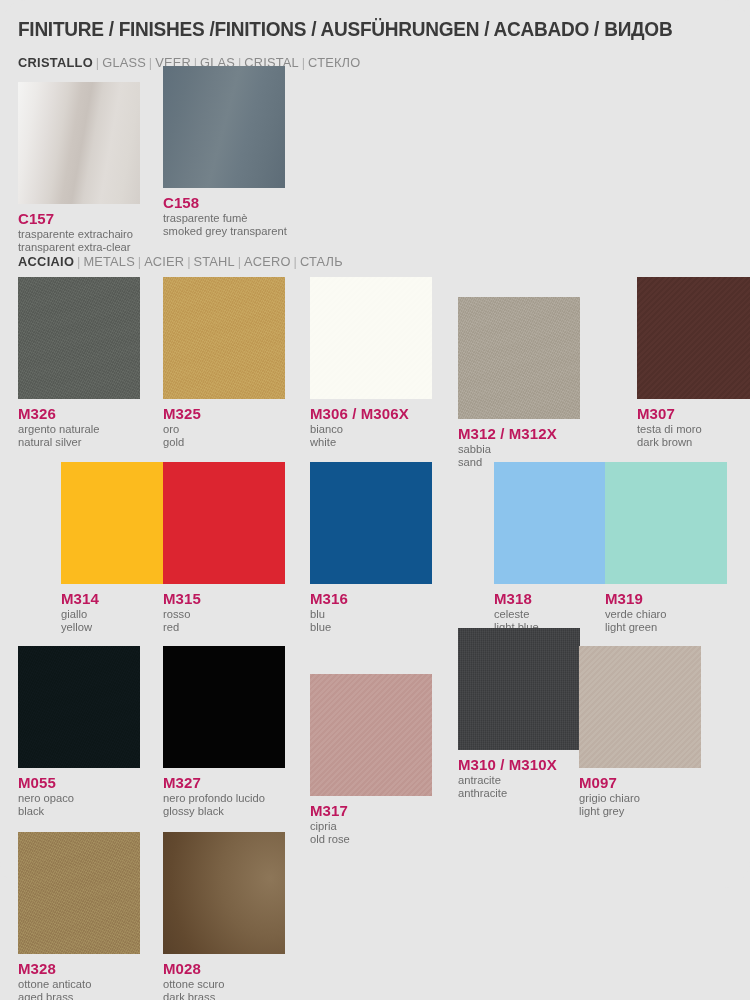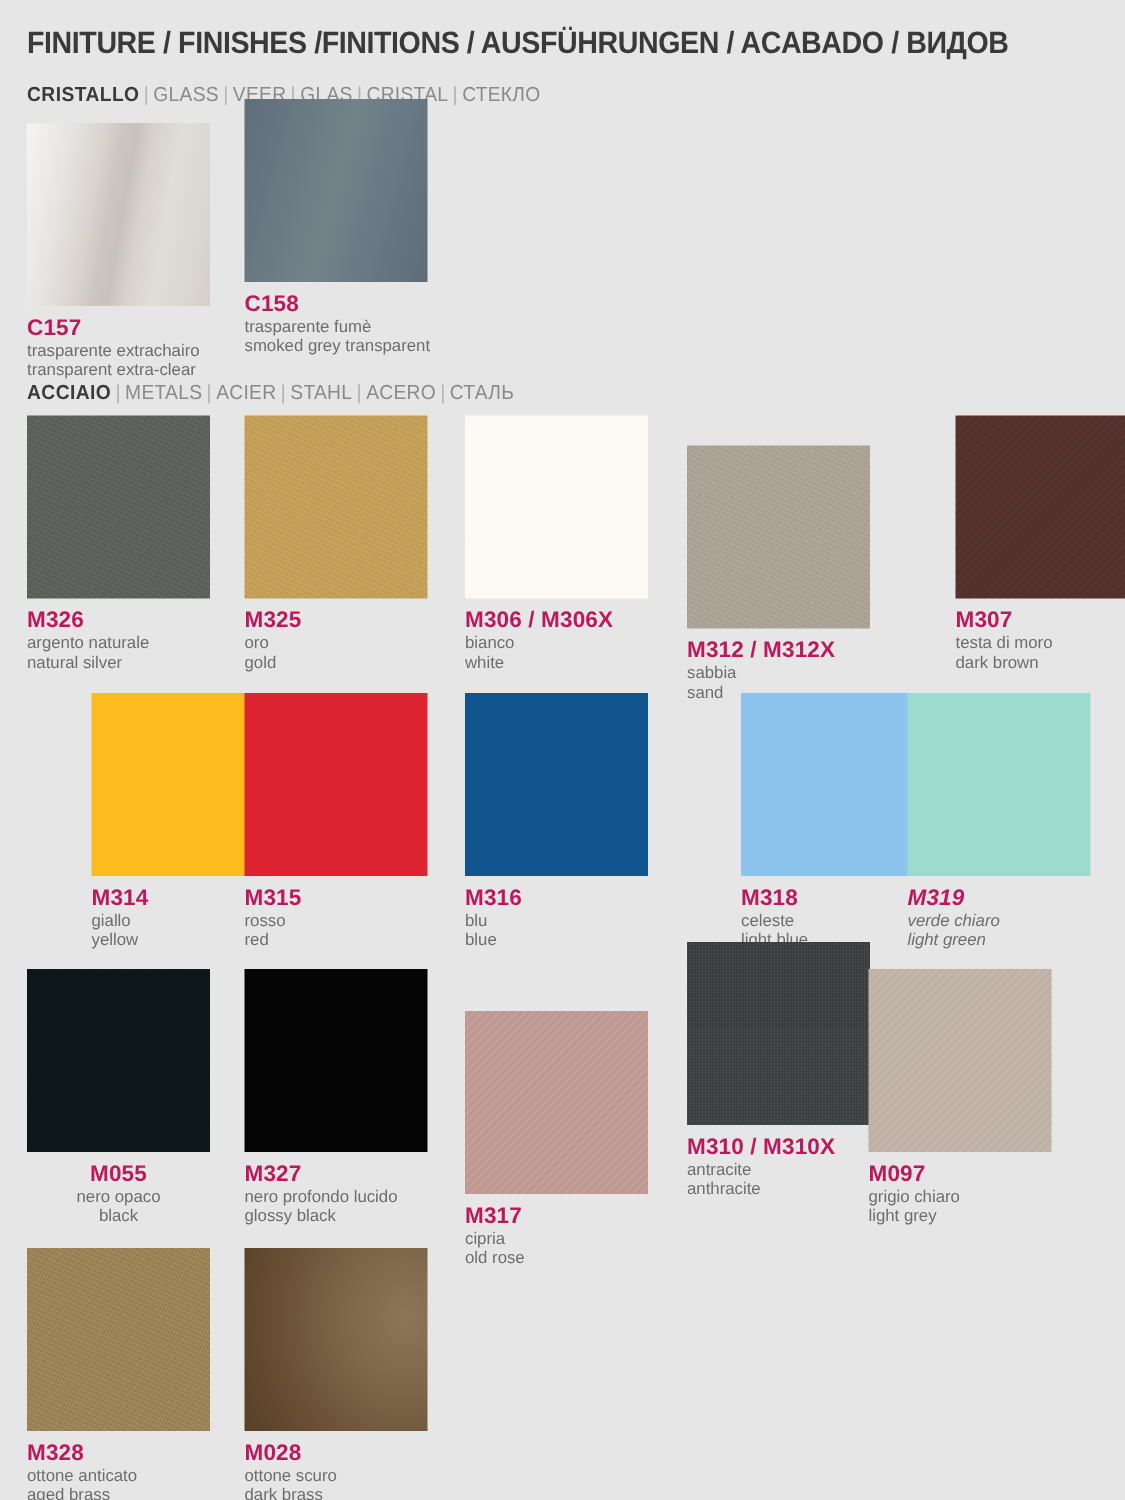--- a/index.html
+++ b/index.html
@@ -178,27 +178,27 @@
         <div class="code">M316</div>
         <div class="name-it">blu</div>
         <div class="name-en">blue</div>
       </div>
       <div class="swatch" style="left: 458px; top: 462px; padding-left: 36px;">
         <div class="chip tex-none" style="background: rgb(140, 196, 237);"></div>
         <div class="code">M318</div>
         <div class="name-it">celeste</div>
         <div class="name-en">light blue</div>
       </div>
-      <div class="swatch" style="left: 605px; top: 462px; font-style: italic;">
+      <div class="swatch" style="left: 605px; top: 462px;">
         <div class="chip tex-none" style="background: rgb(157, 219, 207);"></div>
         <div class="code">M319</div>
         <div class="name-it">verde chiaro</div>
         <div class="name-en">light green</div>
       </div>
-      <div class="swatch" style="left: 18px; top: 646px; text-align: center;">
+      <div class="swatch" style="left: 18px; top: 646px;">
         <div class="chip tex-grain" style="background: rgb(13, 23, 25);"></div>
         <div class="code">M055</div>
         <div class="name-it">nero opaco</div>
         <div class="name-en">black</div>
       </div>
       <div class="swatch" style="left: 163px; top: 646px;">
         <div class="chip tex-none" style="background: rgb(4, 4, 4);"></div>
         <div class="code">M327</div>
         <div class="name-it">nero profondo lucido</div>
         <div class="name-en">glossy black</div>

